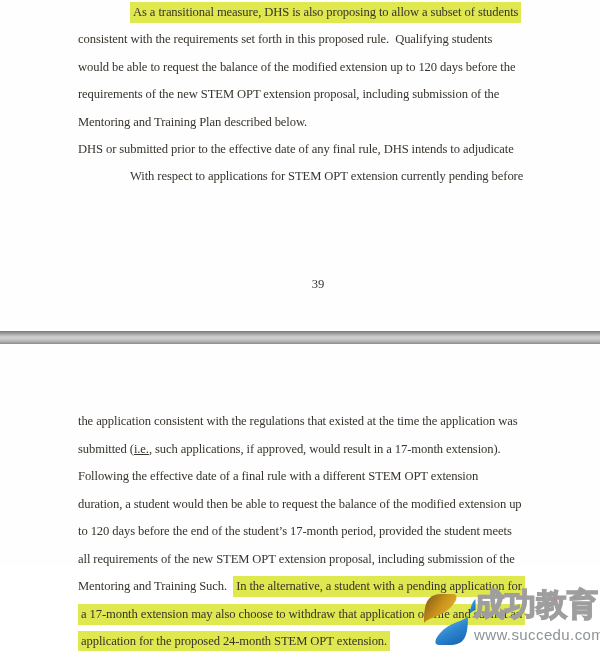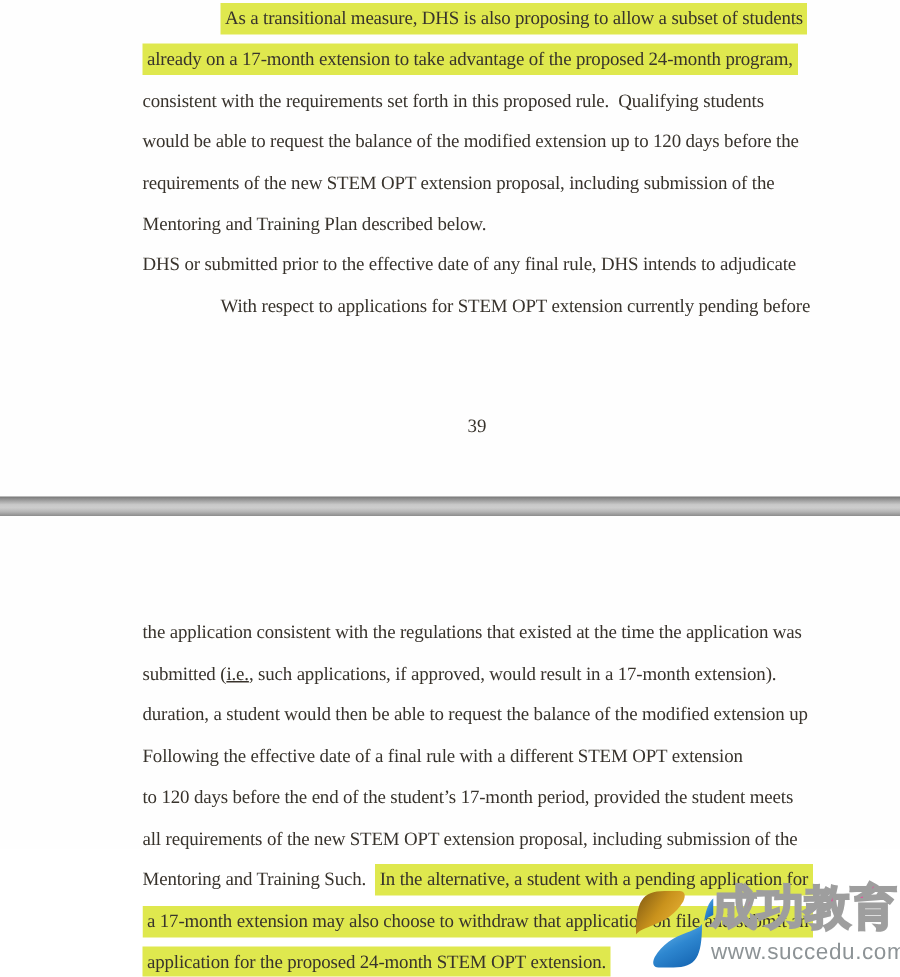--- a/index.html
+++ b/index.html
@@ -6,21 +6,21 @@
   body{
     width:600px;height:651px;position:relative;overflow:hidden;
     background:#ffffff;
     font-family:"Liberation Serif", serif;
     color:#38332c;
   }
   .page{position:absolute;left:0;width:600px;background:#fefefe;}
   #page1{top:0;height:331px;}
   #page2{top:344px;height:222px;}
   .textblock{
-    position:absolute;left:95px;
+    position:absolute;left:78px;
     font-size:12.6px;letter-spacing:-0.1px;
   }
   #p1text{top:-1px;}
   #p1text .line{line-height:27.4px;height:27.4px;}
   #p2text{top:64px;}
   #p2text .line{line-height:27.5px;height:27.5px;}
   .line{white-space:pre;}
   .line.indent{text-indent:52px;}
   .line.clip{max-width:452px;overflow:hidden;}
   .hl{
@@ -54,39 +54,38 @@
     font-size:15px;letter-spacing:0.4px;
     color:#8d9396;white-space:nowrap;
   }
 </style>
 </head>
 <body>
 
 <div class="page" id="page1">
   <div class="textblock" id="p1text">
       <div class="line indent"><span class="hl ">As a transitional measure, DHS is also proposing to allow a subset of students</span></div>
-      <div class="line"><span class="hl ">already on a 17-month extension to take advantage of the proposed 24-month program,</span></div>
       <div class="line"><span class="">consistent with the requirements set forth in this proposed rule.  Qualifying students</span></div>
       <div class="line"><span class="">would be able to request the balance of the modified extension up to 120 days before the</span></div>
       <div class="line"><span class="">requirements of the new STEM OPT extension proposal, including submission of the</span></div>
       <div class="line"><span class="">Mentoring and Training Plan described below.</span></div>
       <div class="line"><span class="">DHS or submitted prior to the effective date of any final rule, DHS intends to adjudicate</span></div>
       <div class="line indent"><span class="">With respect to applications for STEM OPT extension currently pending before</span></div>
     </div>
   <div class="pageno">39</div>
 </div>
 
 <div class="divider"></div>
 
 <div class="page" id="page2">
   <div class="textblock" id="p2text">
       <div class="line"><span class="">the application consistent with the regulations that existed at the time the application was</span></div>
       <div class="line"><span class="">submitted (</span><span class="ul">i.e.</span><span class="">, such applications, if approved, would result in a 17-month extension).</span></div>
+      <div class="line"><span class="">Following the effective date of a final rule with a different STEM OPT extension</span></div>
       <div class="line"><span class="">duration, a student would then be able to request the balance of the modified extension up</span></div>
-      <div class="line"><span class="">Following the effective date of a final rule with a different STEM OPT extension</span></div>
       <div class="line"><span class="">to 120 days before the end of the student’s 17-month period, provided the student meets</span></div>
       <div class="line"><span class="">all requirements of the new STEM OPT extension proposal, including submission of the</span></div>
       <div class="line"><span class="">Mentoring and Training Such.  </span><span class="hl ">In the alternative, a student with a pending application for</span></div>
       <div class="line clip"><span class="hl ">a 17-month extension may also choose to withdraw that application on file and submit an</span></div>
       <div class="line"><span class="hl ">application for the proposed 24-month STEM OPT extension.</span></div>
     </div>
 </div>
 
 <svg class="wm-logo" viewBox="0 0 60 58" aria-hidden="true">
   <defs>

